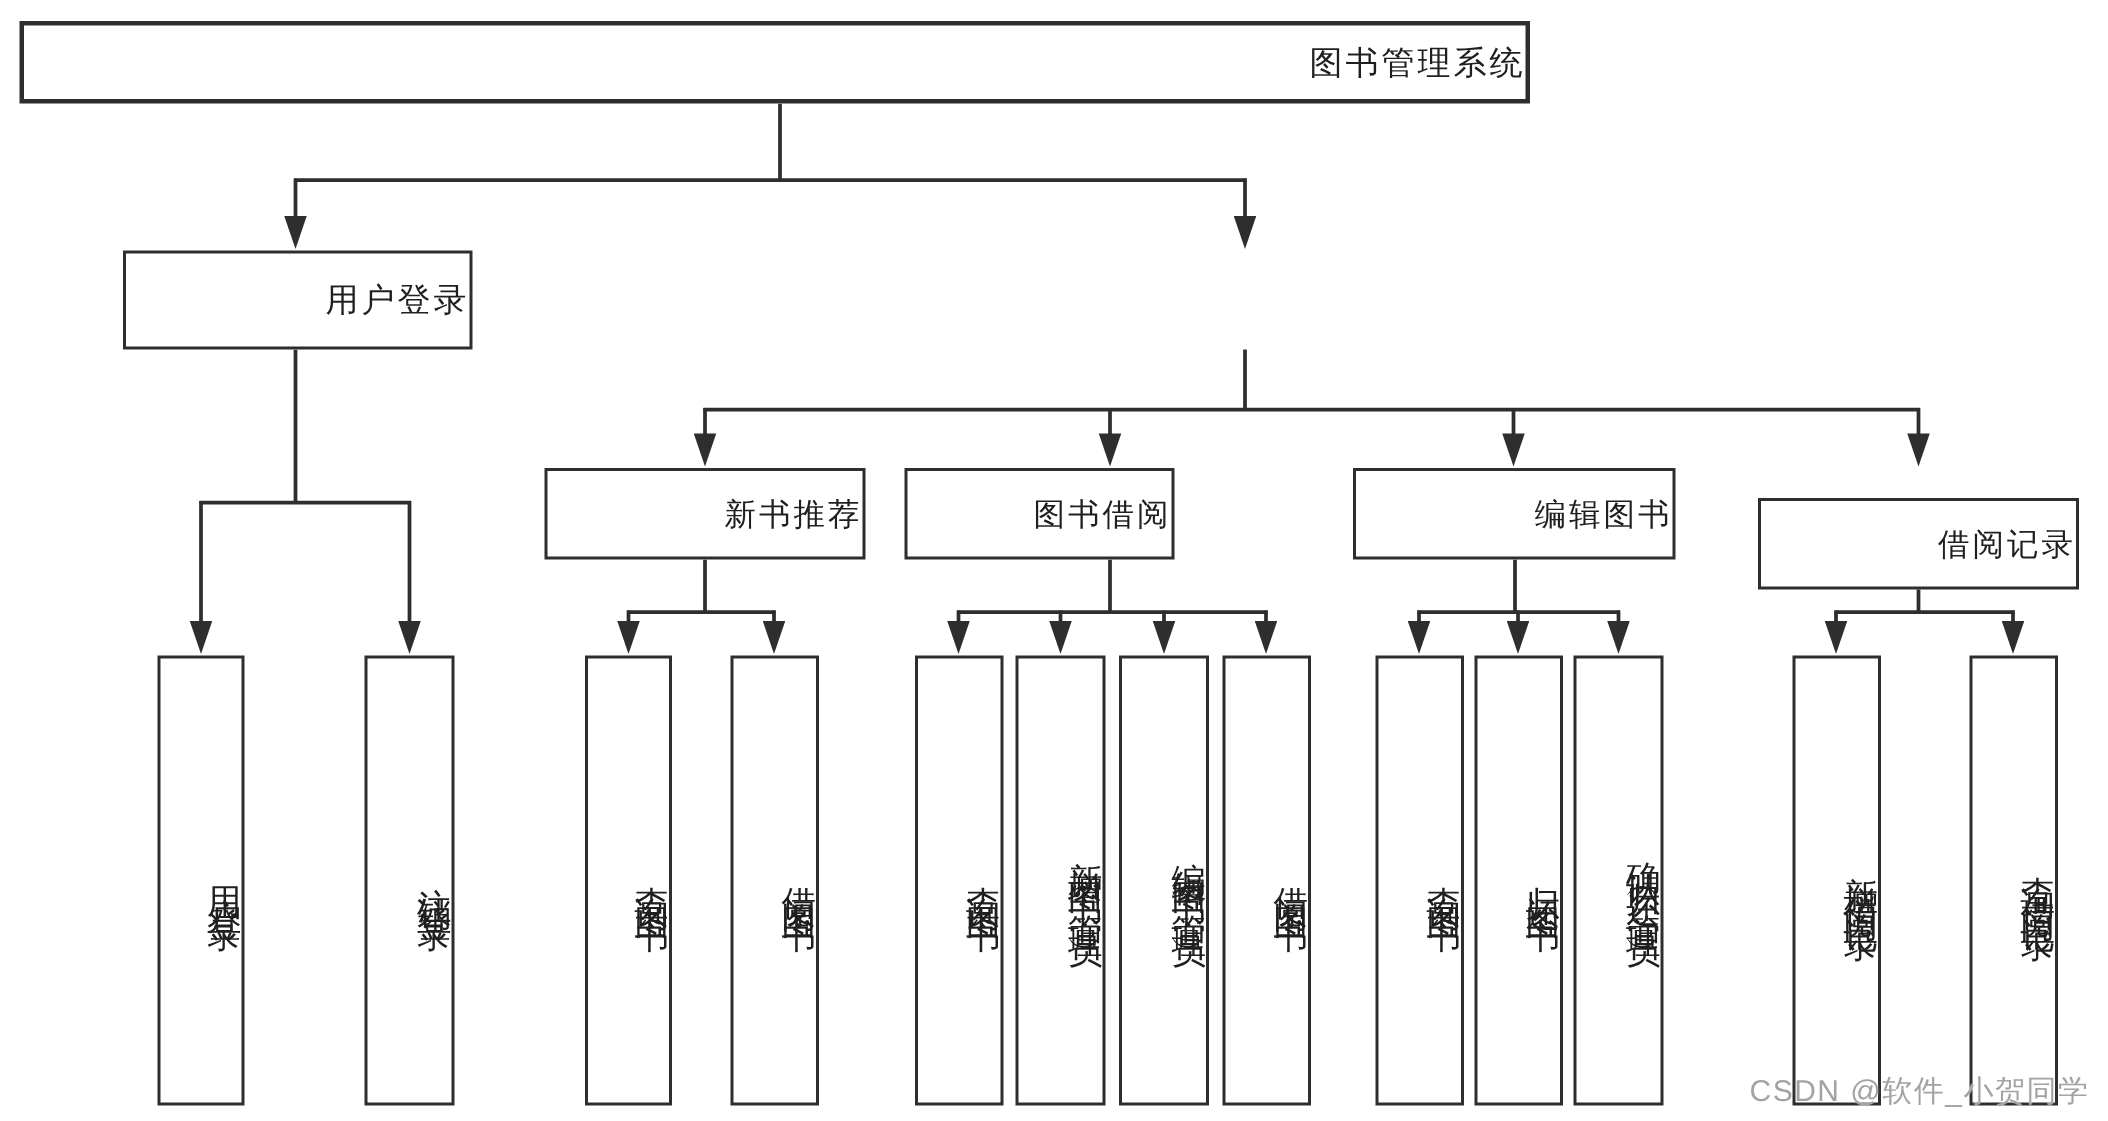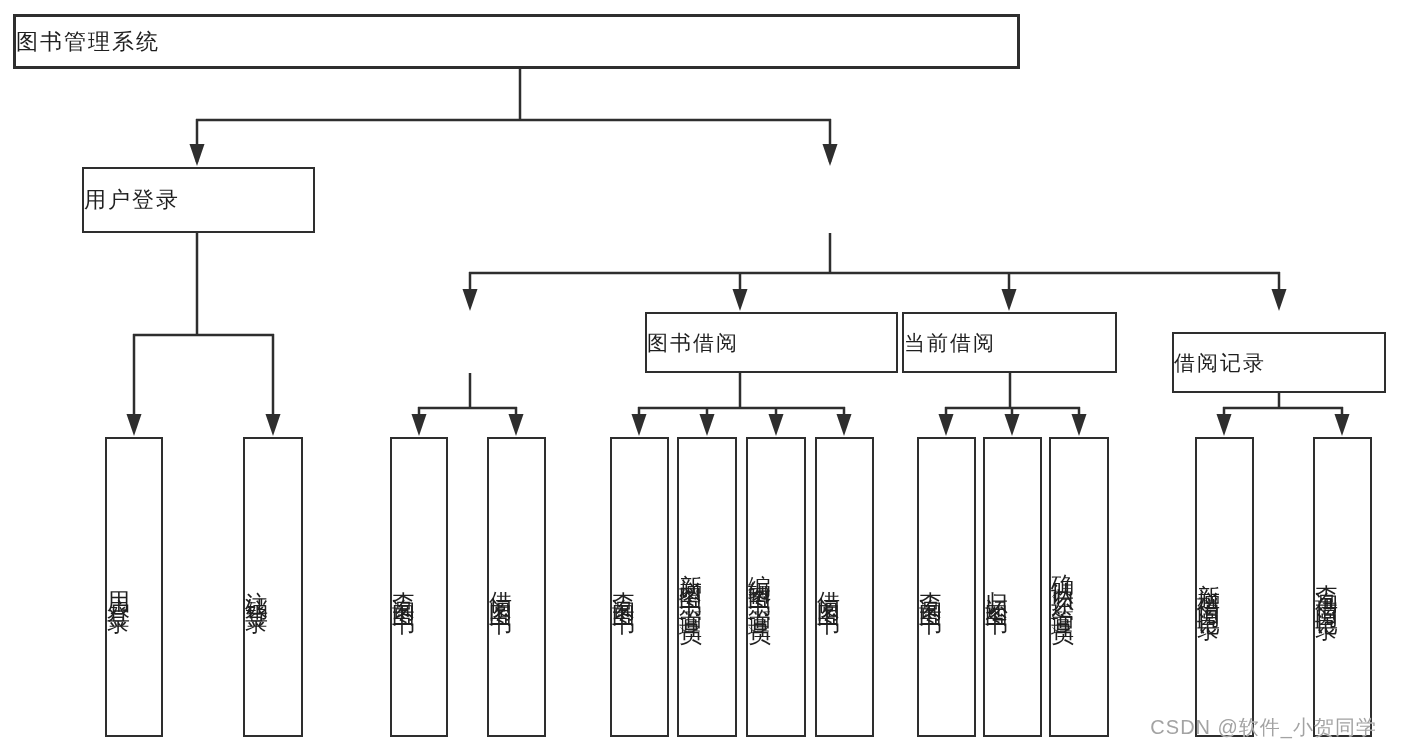--- a/index.html
+++ b/index.html
@@ -17,21 +17,21 @@
     width: 1405px; height: 747px;
     z-index: 0;
   }
   .node {
     position: absolute;
     box-sizing: border-box;
     background: #ffffff;
     border: 2px solid #2e2e2e;
     display: flex;
     align-items: center;
-    justify-content: flex-start;
+    justify-content: flex-end;
     color: #1f1f1f;
     z-index: 1;
     font-size: 22px;
     letter-spacing: 2px;
     white-space: nowrap;
   }
   .node.root { border-width: 3px; left: 13px; top: 14px; width: 1007px; height: 55px; }
   .node.lvl2 { top: 167px; width: 233px; height: 66px; }
   .node.lvl3 { top: 312px; height: 61px; font-size: 21px; }
   .node.leaf {
@@ -44,40 +44,40 @@
     text-orientation: mixed;
     letter-spacing: 7px;
     line-height: 1;
     white-space: nowrap;
   }
   
   .pos-user-login { left: 82px; }
   .pos-book-mgmt  { left: 713px; }
   
   .pos-newbook  { left: 363px;  width: 214px; }
-  .pos-borrow   { left: 603px;  width: 253px; margin-left: 42px; }
+  .pos-borrow   { left: 603px;  width: 180px; }
   .pos-current  { left: 902px;  width: 215px; }
   .pos-records  { left: 1172px; width: 214px; margin-top: 20px; }
   
   .pos-a1 { left: 105px;  width: 58px; }
   .pos-a2 { left: 243px;  width: 60px; }
   .pos-b1 { left: 390px;  width: 58px; }
   .pos-b2 { left: 487px;  width: 59px; }
   .pos-c1 { left: 610px;  width: 59px; }
   .pos-c2 { left: 677px;  width: 60px; }
   .pos-c3 { left: 746px;  width: 60px; }
   .pos-c4 { left: 815px;  width: 59px; }
   .pos-d1 { left: 917px;  width: 59px; }
   .pos-d2 { left: 983px;  width: 59px; }
   .pos-d3 { left: 1049px; width: 60px; }
   .pos-e1 { left: 1195px; width: 59px; }
   .pos-e2 { left: 1313px; width: 59px; }
   .watermark {
     position: absolute;
-    right: 28px;
+    right: 12px;
     bottom: 6px;
     font-size: 20px;
     color: #a3a3a3;
     letter-spacing: 1px;
     z-index: 2;
     text-shadow: 0 0 1px #ffffff;
     margin-top: 10px;
   }
 </style>
 </head>
@@ -159,25 +159,28 @@
   </svg>
 
   <div class="node root">
     <span>图书管理系统</span>
   </div>
 
   <div class="node lvl2 pos-user-login">
     <span>用户登录</span>
   </div>
 
+  <div class="node lvl3 pos-newbook">
+    <span>新书推荐</span>
+  </div>
   <div class="node lvl3 pos-borrow">
     <span>图书借阅</span>
   </div>
   <div class="node lvl3 pos-current">
-    <span>当前借阅</span>
+    <span>编辑图书</span>
   </div>
   <div class="node lvl3 pos-records">
     <span>借阅记录</span>
   </div>
 
   <div class="node leaf pos-a1">
     <span class="vtext">用户登录</span>
   </div>
   <div class="node leaf pos-a2">
     <span class="vtext">注销登录</span>

